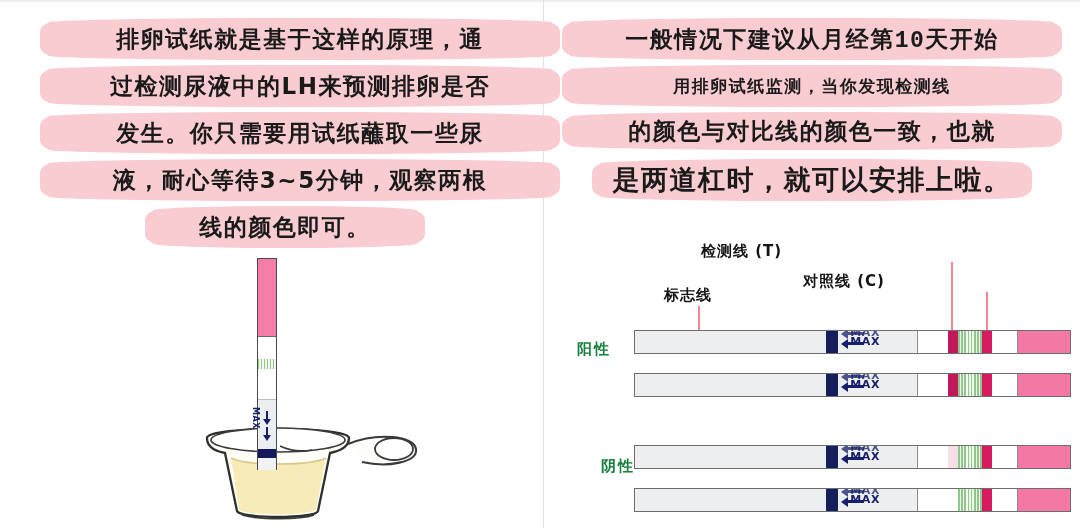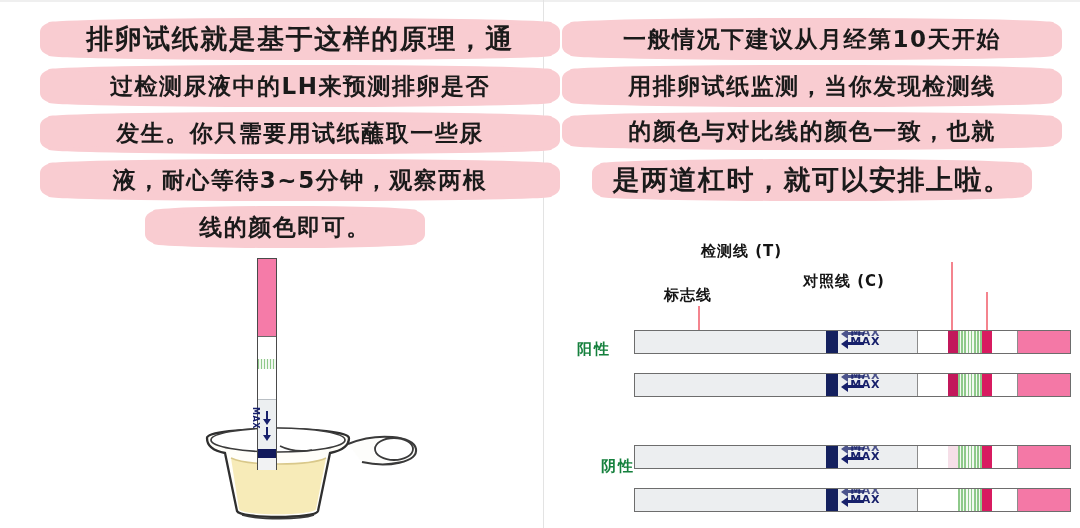--- a/index.html
+++ b/index.html
@@ -139,21 +139,21 @@
 <body>
 
 <div class="page">
 
   <div class="top-rule"></div>
   <div class="divider"></div>
 
   <div id="left-text">
     <div class="hl-line" style="top:0px;height:42px;">
       <span class="hl-bg"></span>
-      <span class="hl-tx" style="font-size:27px;">排卵试纸就是基于这样的原理，通</span>
+      <span class="hl-tx" style="font-size:23px;">排卵试纸就是基于这样的原理，通</span>
     </div>
     <div class="hl-line" style="top:47px;height:42px;">
       <span class="hl-bg"></span>
       <span class="hl-tx" style="font-size:23px;">过检测尿液中的LH来预测排卵是否</span>
     </div>
     <div class="hl-line" style="top:94px;height:42px;">
       <span class="hl-bg"></span>
       <span class="hl-tx" style="font-size:23px;">发生。你只需要用试纸蘸取一些尿</span>
     </div>
     <div class="hl-line" style="top:141px;height:42px;">
@@ -198,27 +198,27 @@
         <path d="M101 42 C118 50 180 50 196 42" fill="none" stroke="#d9c88a" stroke-width="1.5"></path>
 
         <path d="M150 30 C158 34 170 36 182 34" fill="none" stroke="#3c3c3c" stroke-width="1.6"></path>
 
         <path d="M112 99 C130 104 170 104 184 99" fill="none" stroke="#3a3a3a" stroke-width="1.6"></path>
       </svg>
     </div>
   </div>
 
   <div id="right-text">
-    <div class="hl-line" style="top:0px;height:42px;">
+    <div class="hl-line" style="top:0px;height:42px;font-family:Liberation Mono, monospace;">
       <span class="hl-bg"></span>
       <span class="hl-tx" style="font-size:23px;">一般情况下建议从月经第10天开始</span>
     </div>
     <div class="hl-line" style="top:47px;height:42px;">
       <span class="hl-bg"></span>
-      <span class="hl-tx" style="font-size:23px;">用排卵试纸监测，当你发现检测线</span>
+      <span class="hl-tx" style="font-size:17px;">用排卵试纸监测，当你发现检测线</span>
     </div>
     <div class="hl-line" style="top:94px;height:38px;">
       <span class="hl-bg"></span>
       <span class="hl-tx" style="font-size:23px;">的颜色与对比线的颜色一致，也就</span>
     </div>
     <div class="hl-line" style="top:141px;height:42px;left:30px;width:420px;">
       <span class="hl-bg"></span>
       <span class="hl-tx" style="font-size:27px;">是两道杠时，就可以安排上啦。</span>
     </div>
   </div>

